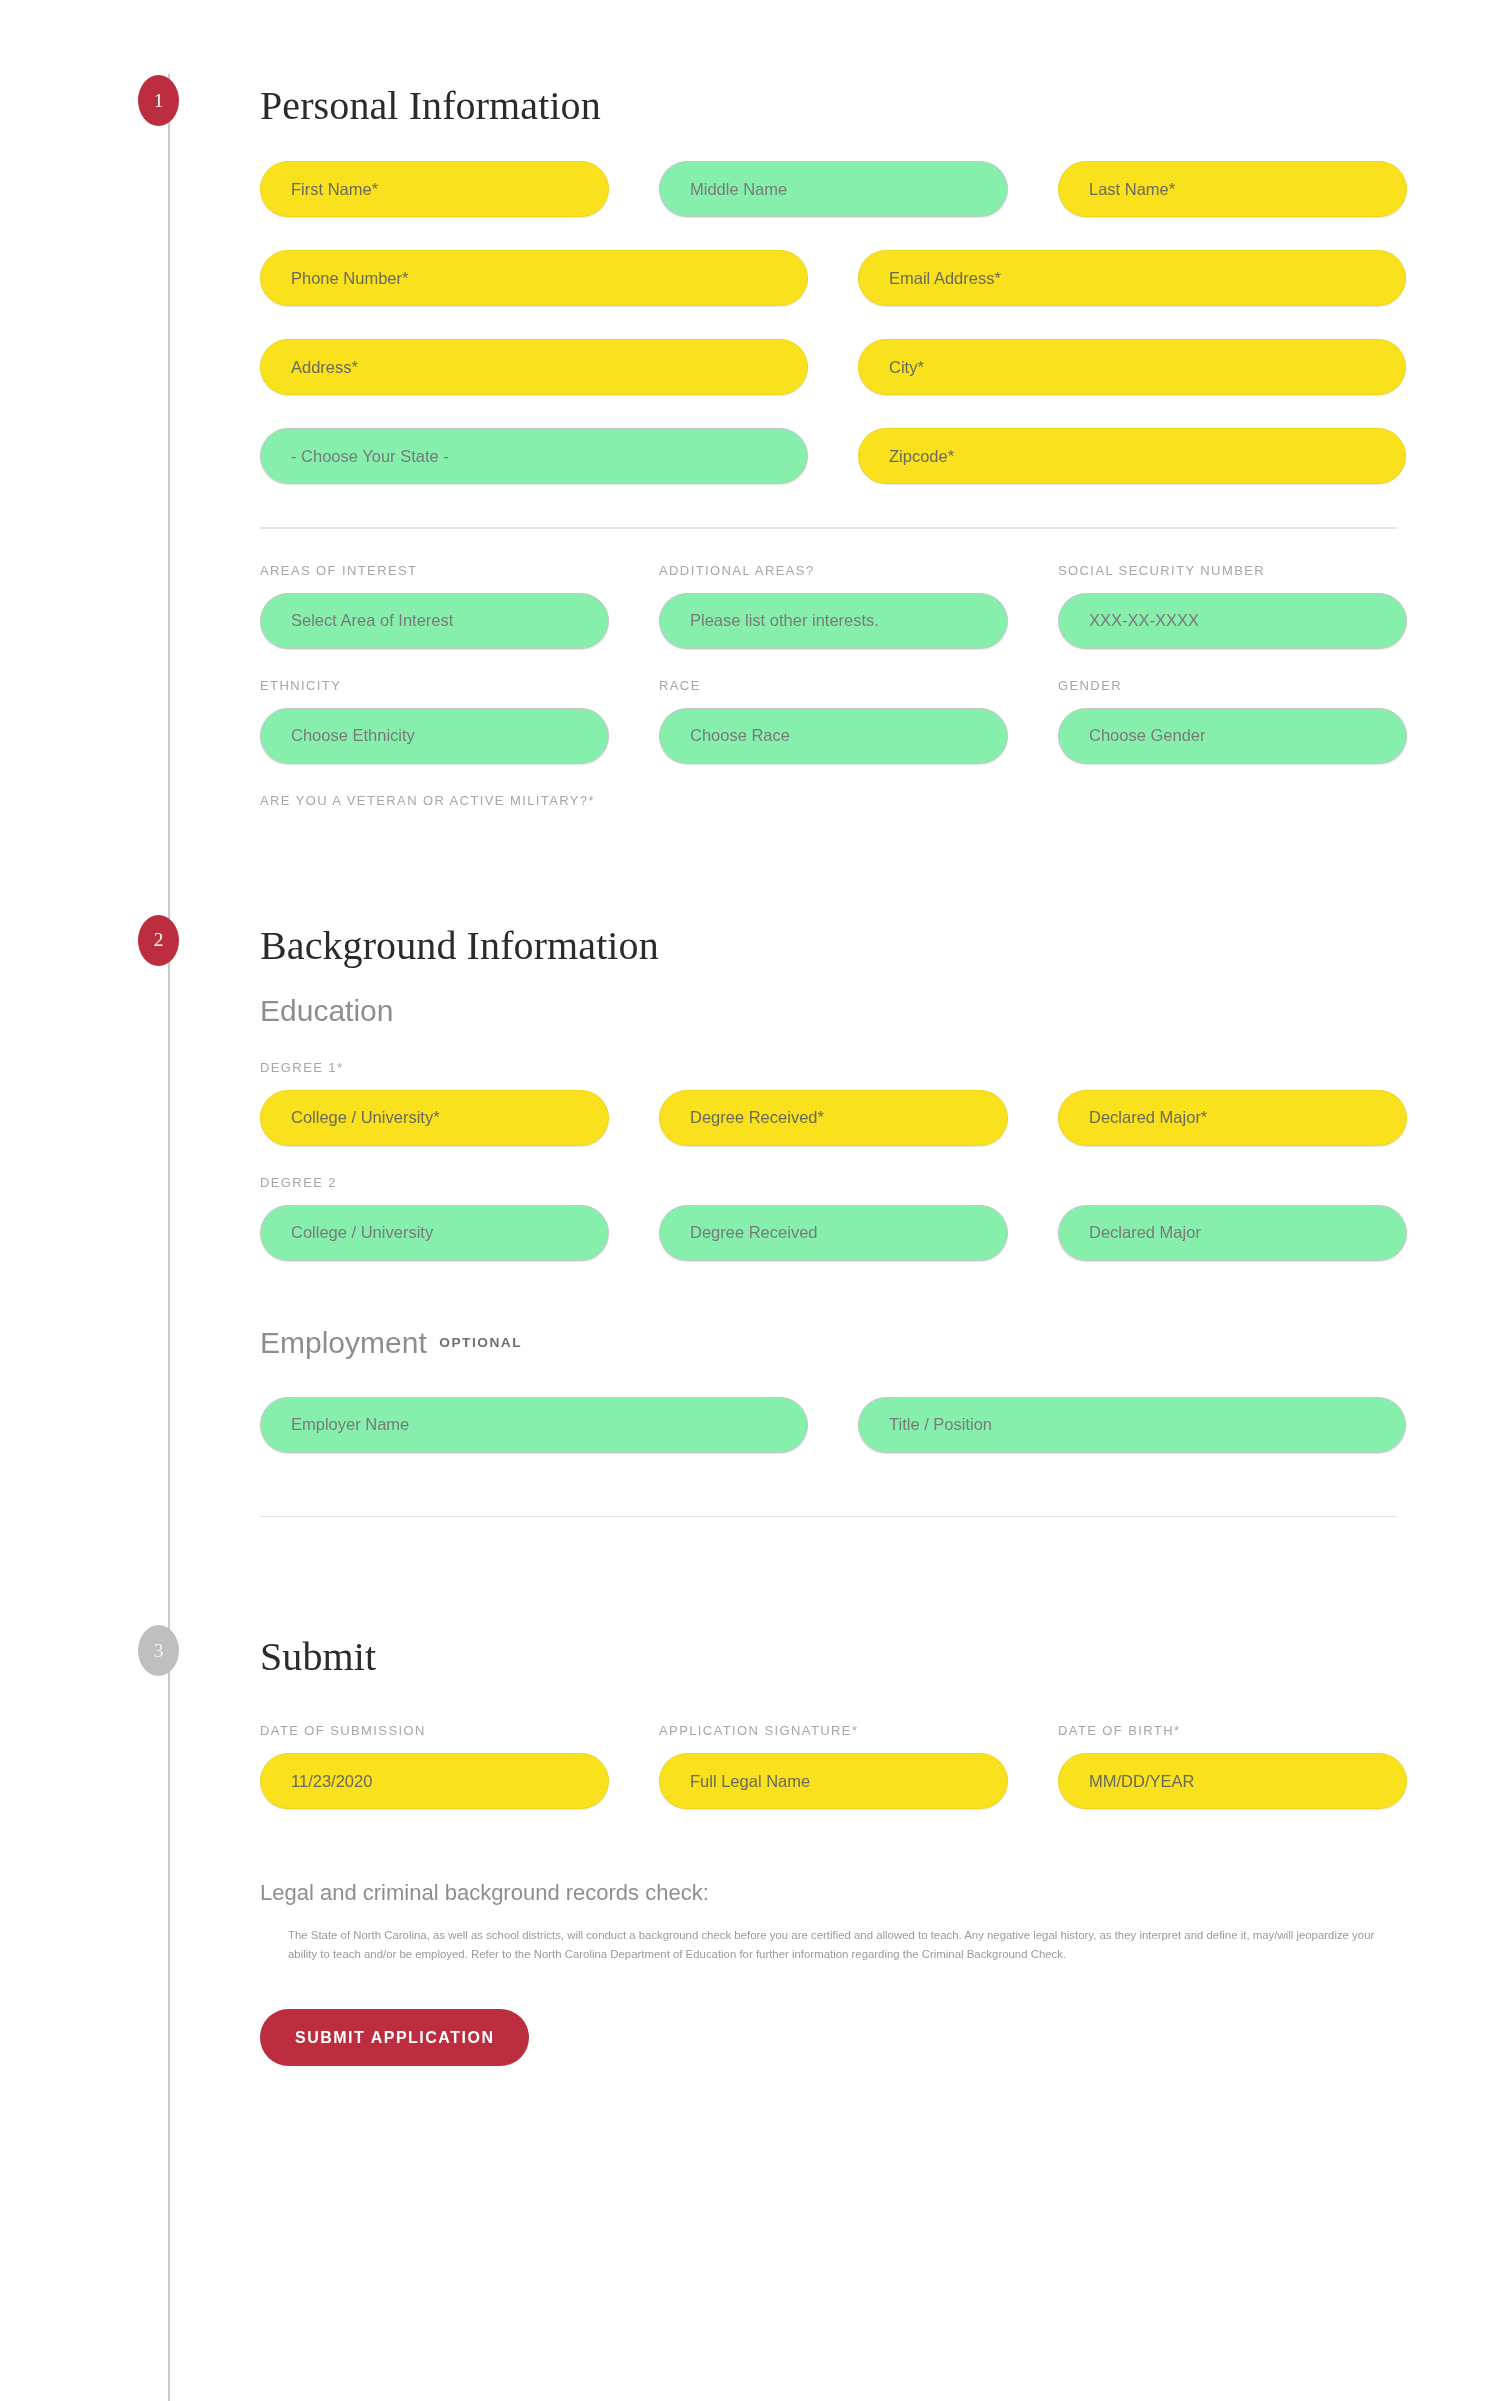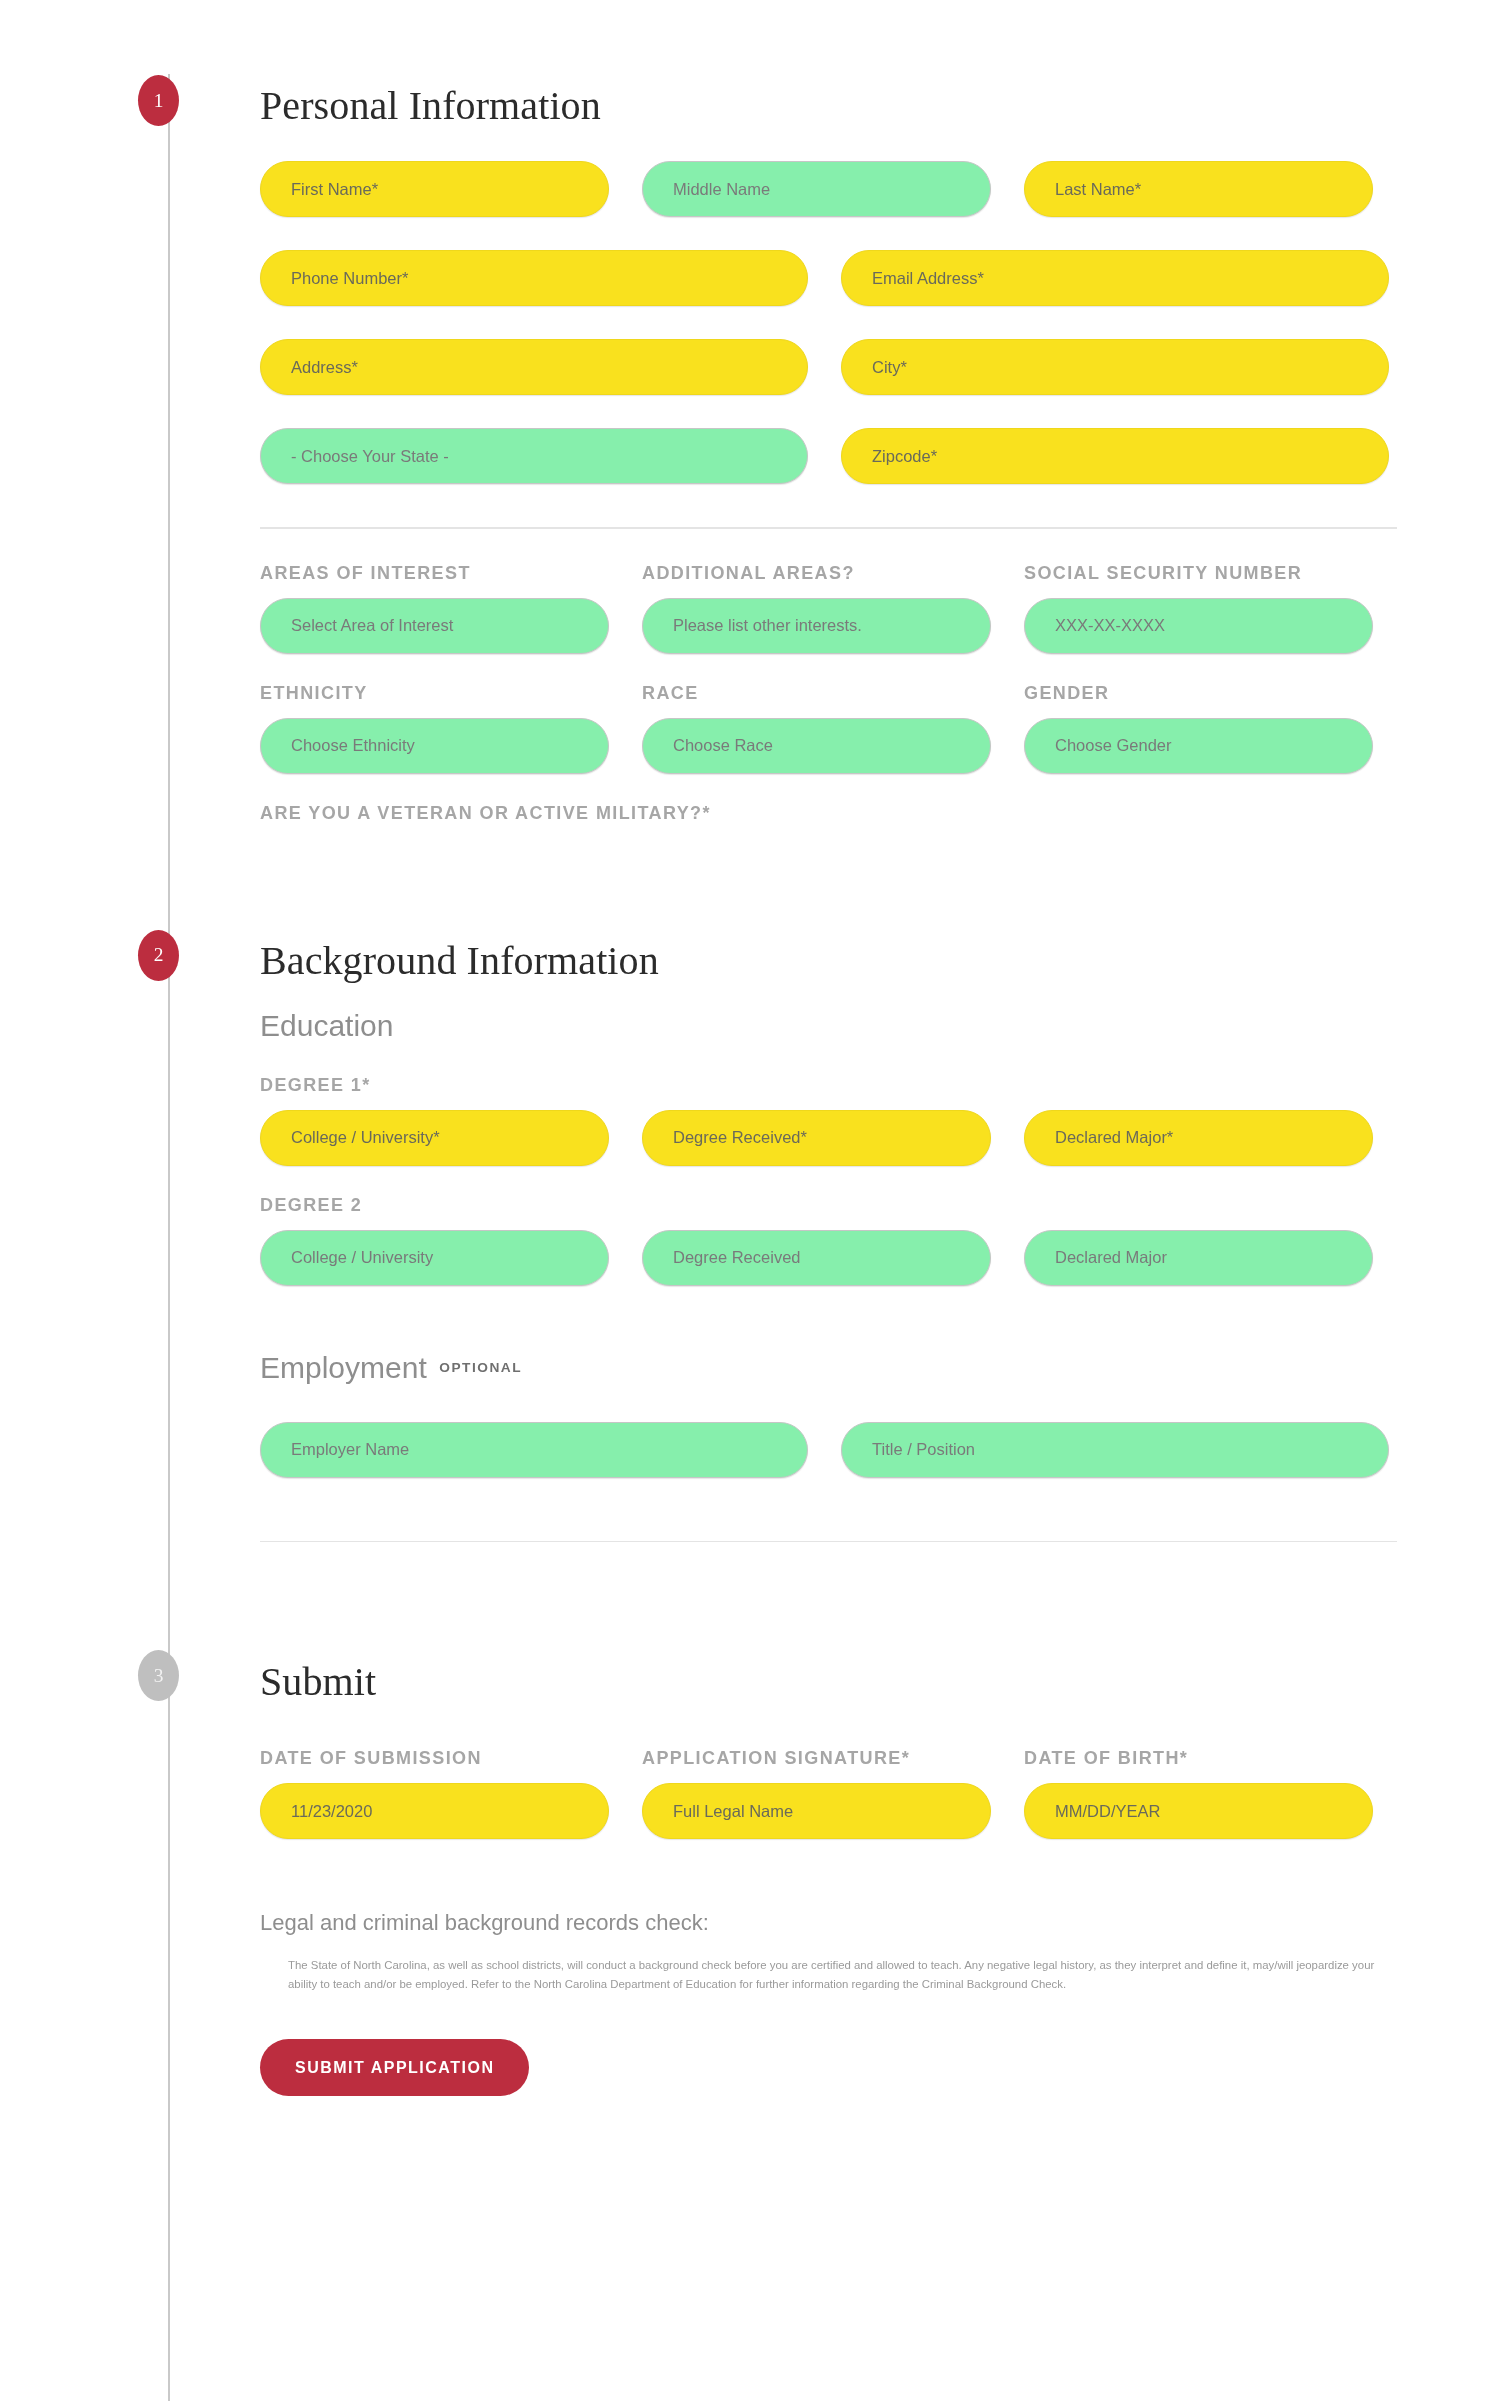--- a/index.html
+++ b/index.html
@@ -80,22 +80,22 @@
   }
 
   .optional-badge {
     font-size: 13.7px;
     font-weight: 700;
     color: #6f6f6f;
     letter-spacing: 1.5px;
   }
 
   .field-label {
-    font-size: 18px;
-    font-weight: 700;
+    font-size: 13px;
+    font-weight: 400;
     color: #a6a6a6;
     letter-spacing: 1.4px;
     text-transform: uppercase;
     line-height: 1;
   }
 
   
   .field {
     height: 56px;
     border-radius: 31px;
@@ -109,21 +109,21 @@
     box-shadow: 0 1.1px 1.1px rgba(0,0,0,0.10);
     white-space: nowrap;
     overflow: hidden;
   }
   .field.required {
     background: #f9e11e;
     border: 1.1px solid #efd71c;
     color: #6a6a5a;
   }
 
-  .row { display: flex; gap: 33px; }
+  .row { display: flex; gap: 50px; }
   .col-3 { flex: 0 0 349px; }
   .col-2 { flex: 0 0 548px; }
   .field-group { display: flex; flex-direction: column; gap: 16px; }
 
   .divider {
     height: 1.7px;
     background: #e4e4e4;
     border: 0;
   }
 

